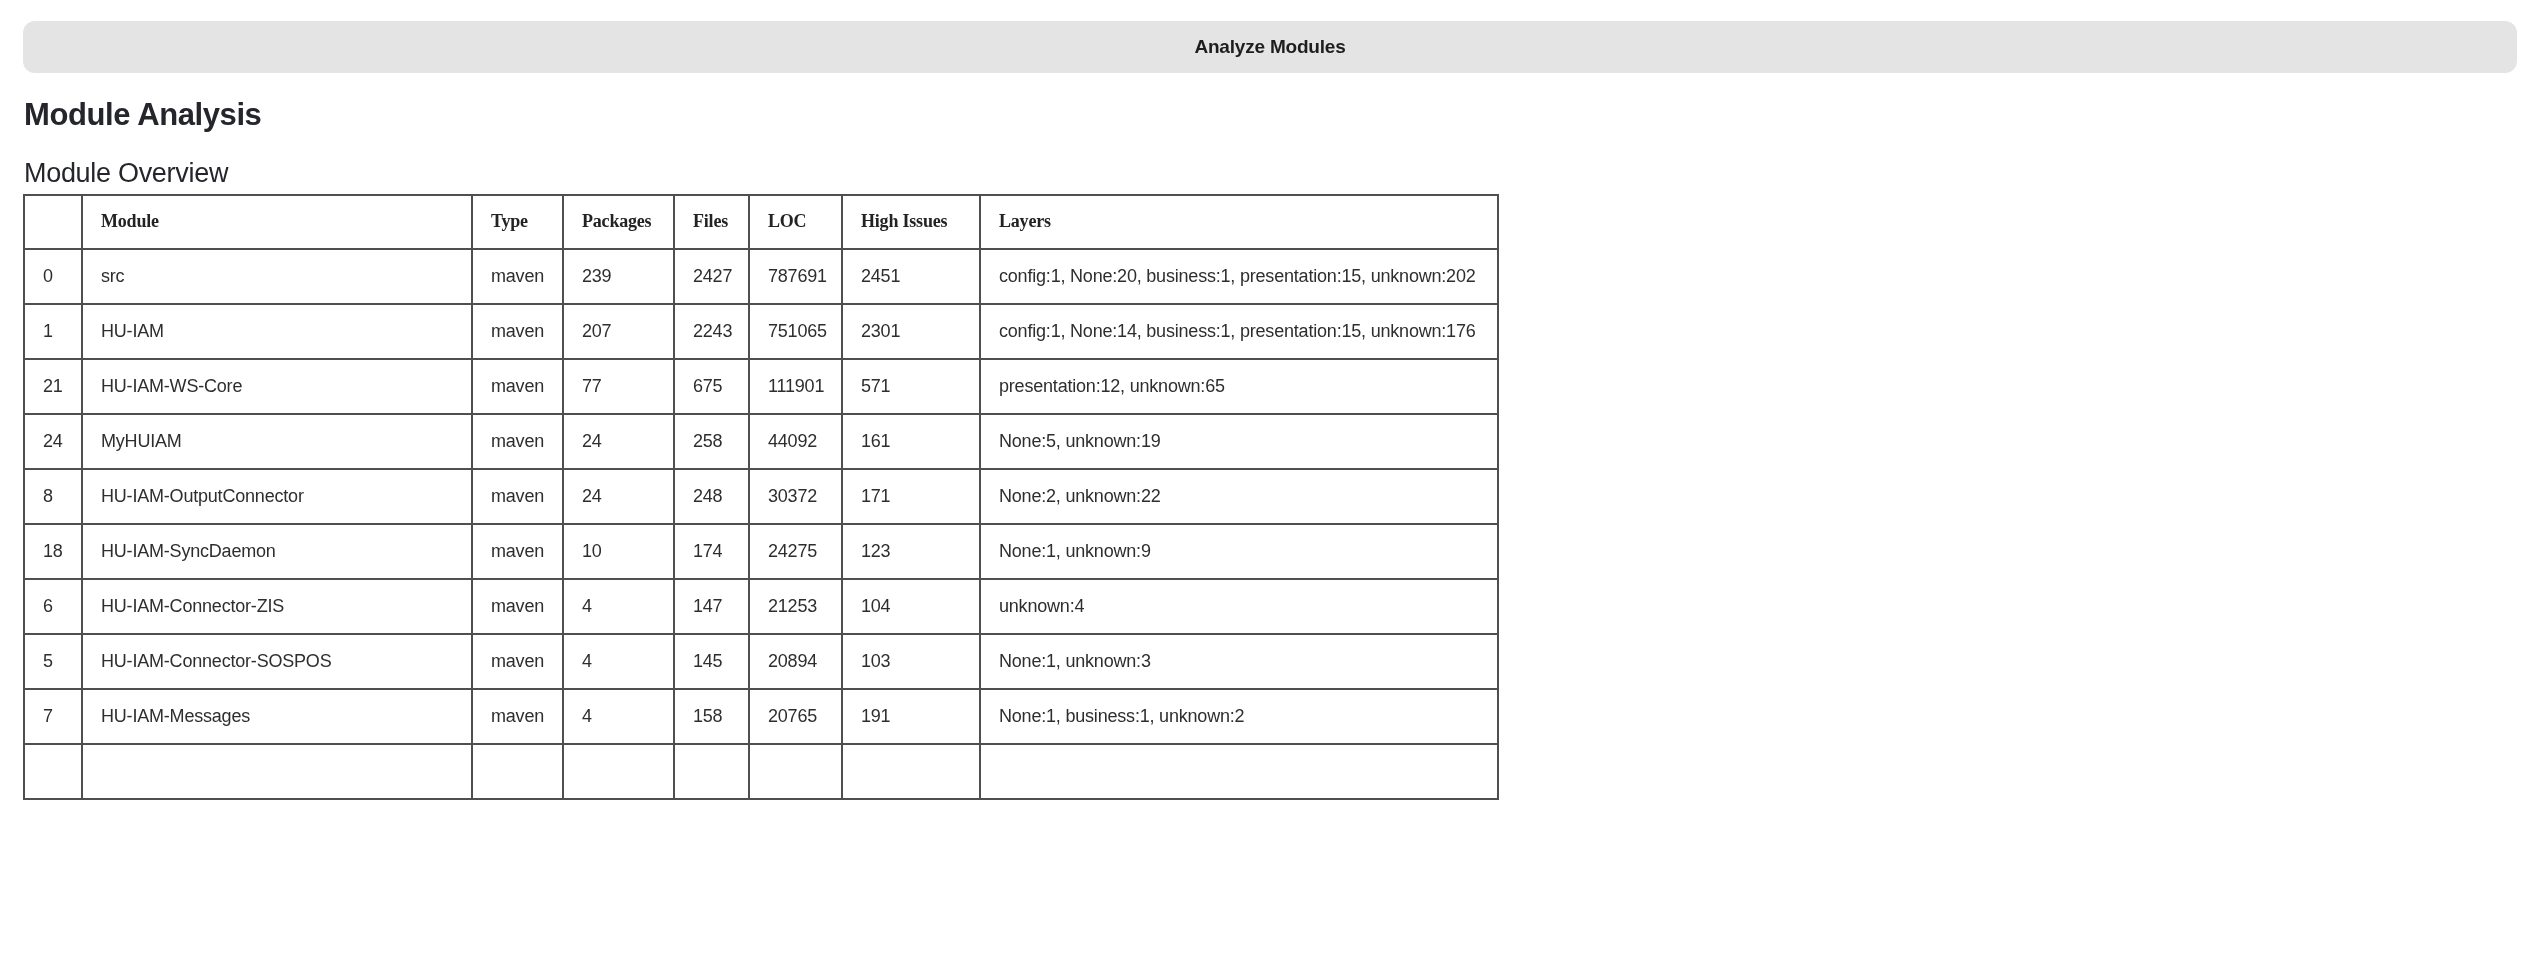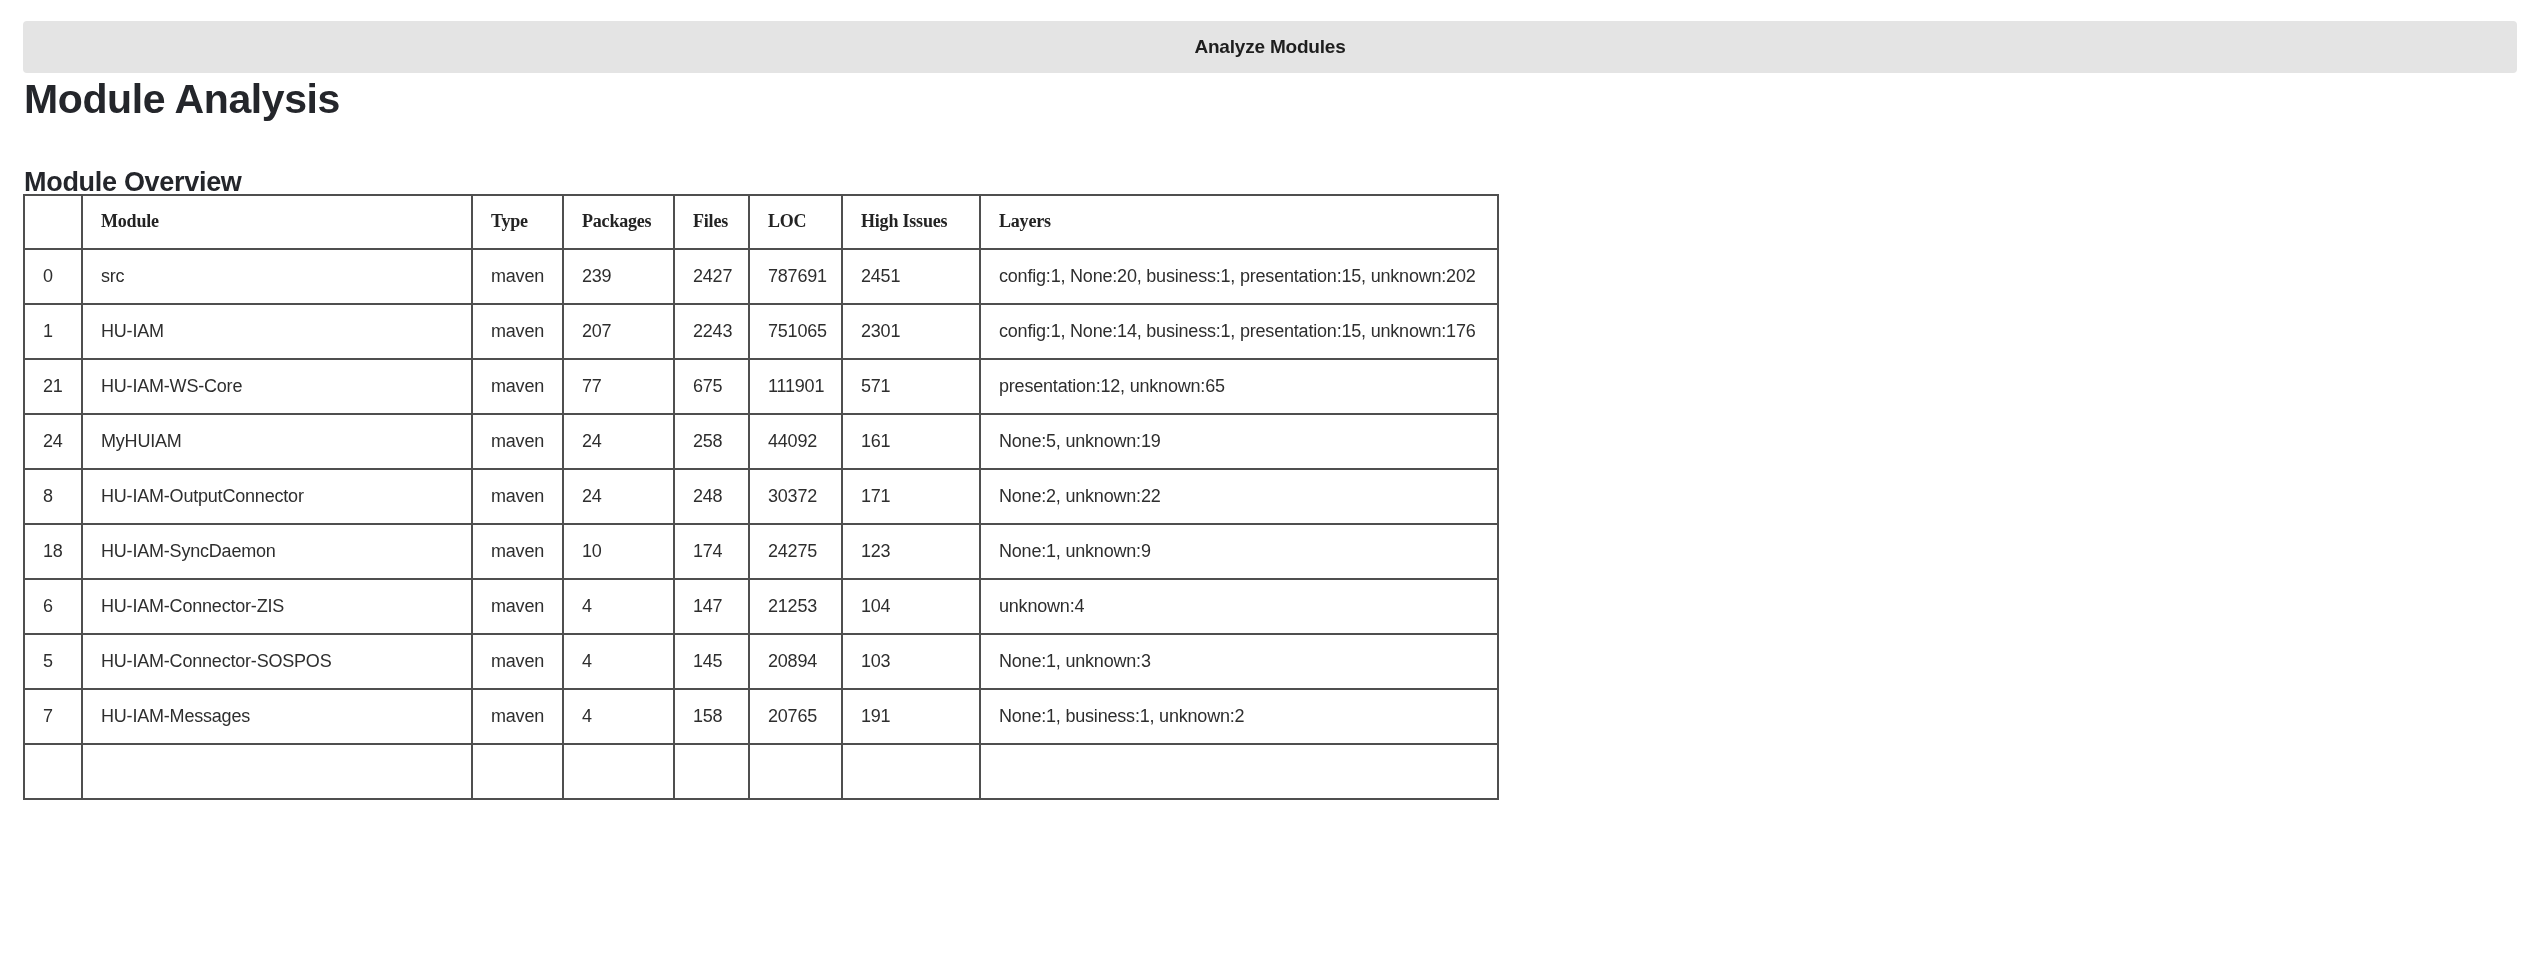--- a/index.html
+++ b/index.html
@@ -13,49 +13,49 @@
   }
 
   .analyze-btn {
     position: absolute;
     left: 23px;
     top: 21px;
     width: 2494px;
     height: 52px;
     background: #e4e4e4;
     border: none;
-    border-radius: 4px;
+    border-radius: 12px;
     font-family: "Liberation Sans", sans-serif;
     font-size: 19px;
     font-weight: 700;
     color: #1e1e1e;
     letter-spacing: -0.2px;
     text-align: center;
     cursor: pointer;
   }
 
   .page-title {
     position: absolute;
     left: 24px;
-    top: 74px;
+    top: 96px;
     margin: 0;
-    font-size: 41px;
+    font-size: 31px;
     font-weight: 700;
     color: #24262b;
     letter-spacing: -0.4px;
     line-height: 1.25;
   }
 
   .section-heading {
     position: absolute;
     left: 24px;
-    top: 165px;
+    top: 156px;
     margin: 0;
     font-size: 27px;
-    font-weight: 700;
+    font-weight: 400;
     color: #24262b;
     letter-spacing: -0.3px;
     line-height: 1.3;
   }
 
   table.module-table {
     position: absolute;
     left: 23px;
     top: 194px;
     width: 1474px;

